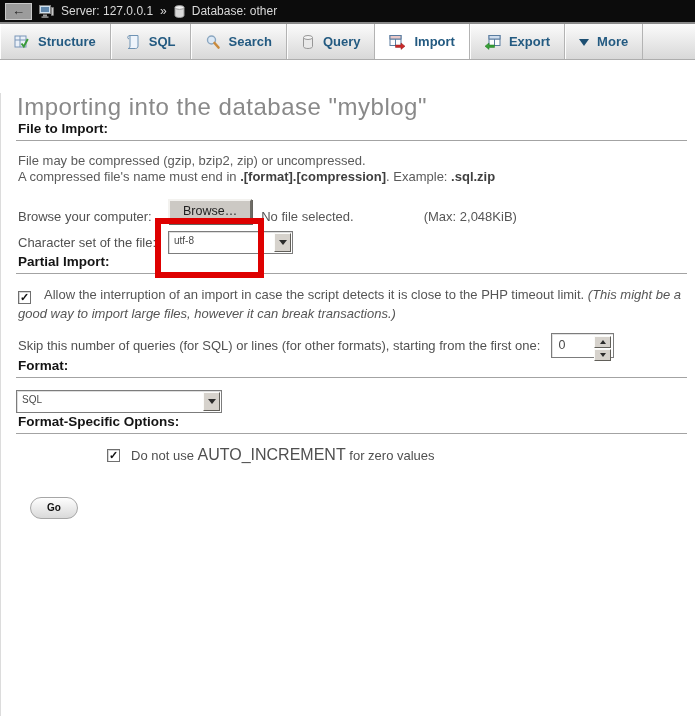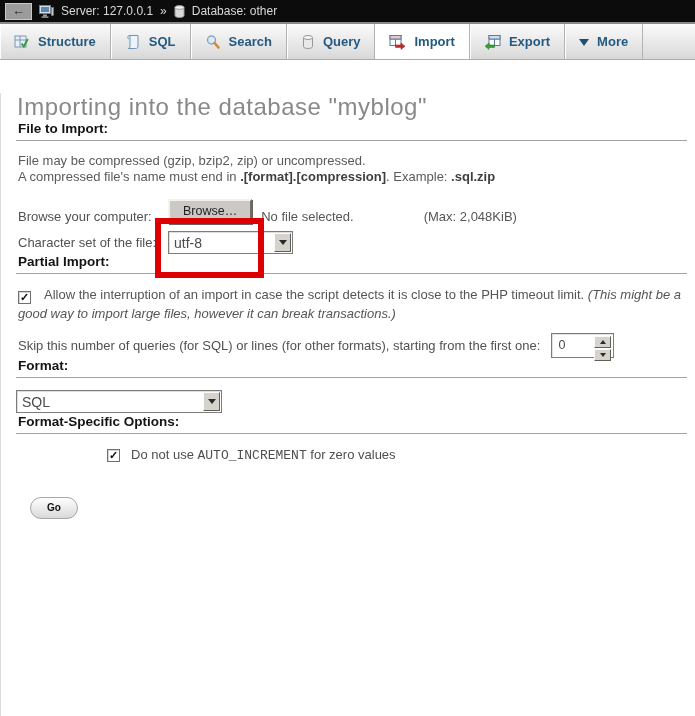--- a/index.html
+++ b/index.html
@@ -71,21 +71,21 @@
     box-shadow:1px 1px 0 #66645e; padding:3px 13px 4px; cursor:pointer;
   }
   .no-file { margin-left:9px; color:#565656; }
   .max-size { margin-left:70px; color:#565656; }
 
   
   .win-select {
     display:inline-flex; align-items:stretch; background:#fff; height:23px;
     border:1px solid #7c7c7c; box-shadow:inset 1px 1px 0 #dedede; cursor:pointer;
   }
-  .ws-text { flex:1; font-size:14px; color:#4a4a4a; padding:3px 0 0 5px; overflow:hidden; white-space:nowrap; }
+  .ws-text { flex:1; font-size:10px; color:#4a4a4a; padding:3px 0 0 5px; overflow:hidden; white-space:nowrap; }
   .ws-btn {
     width:17px; margin:1px; background:#d6d2cc; flex:none;
     border:1px solid; border-color:#fbfbf9 #615f59 #615f59 #fbfbf9;
     display:flex; align-items:center; justify-content:center;
   }
   .ws-caret { width:0; height:0; border:4px solid transparent; border-top:5px solid #2b2b2b; margin-top:4px; }
   .w-charset { width:125px; }
   .w-sql { width:206px; }
   .w-none { width:123px; }
 
@@ -108,21 +108,21 @@
     display:inline-block; width:13px; height:13px; background:#fff;
     border:1px solid #6f6f6f; box-shadow:inset 1px 1px 0 #d6d6d6;
     vertical-align:-2px; cursor:pointer; text-align:center;
   }
   .check-glyph { font-size:11px; font-weight:bold; color:#111; line-height:11px; display:block; }
 
   .checkline { margin:11px 0 0 2px; line-height:19px; color:#555; padding-right:2px; }
   .checkline .win-checkbox { margin-right:13px; }
   .checkline .it { font-style:italic; }
   .checkline2 { margin:13px 0 0 91px; height:16px; color:#4f4f4f; display:flex; align-items:center; gap:11px; }
-  code.mono { font-family:Liberation Mono, monospace; font-size:13px; color:#4f4f4f; }
+  code.mono { font-family:Liberation Sans, sans-serif; font-size:16px; color:#4f4f4f; }
 
   
   .go-row { margin-top:34px; }
   .go-btn {
     margin-left:14px; padding:4px 16px 5px; font-size:10px; font-weight:bold; color:#111;
     background:linear-gradient(#fefefe,#d9d9d9); border:1px solid #a6a6a6; border-radius:13px;
     cursor:pointer; font-family:"Liberation Sans",sans-serif;
   }
 
   

